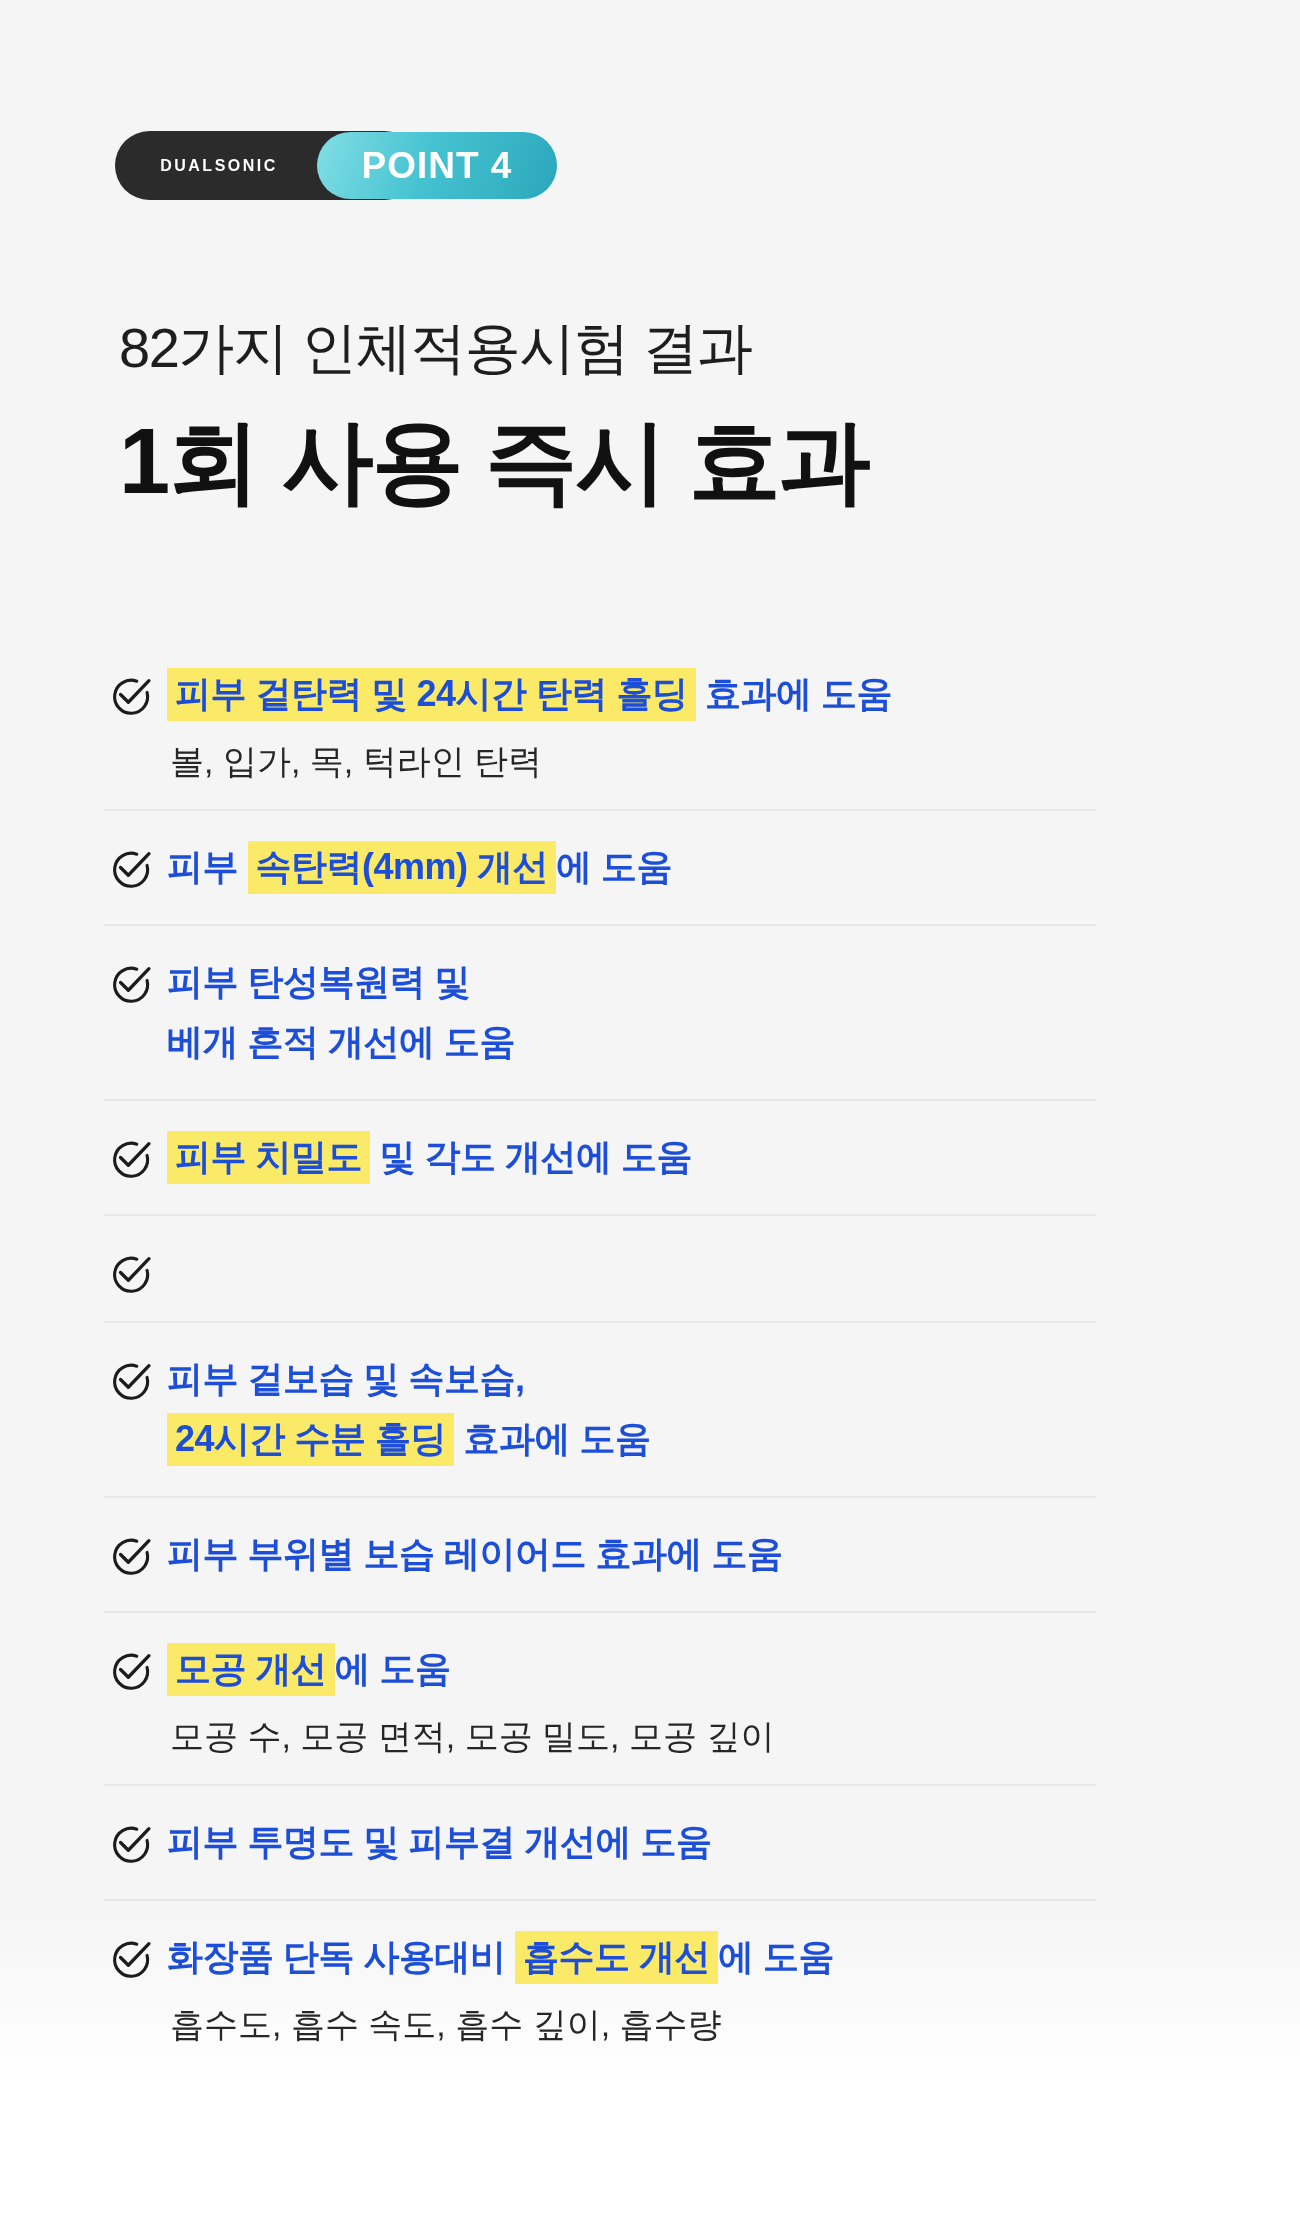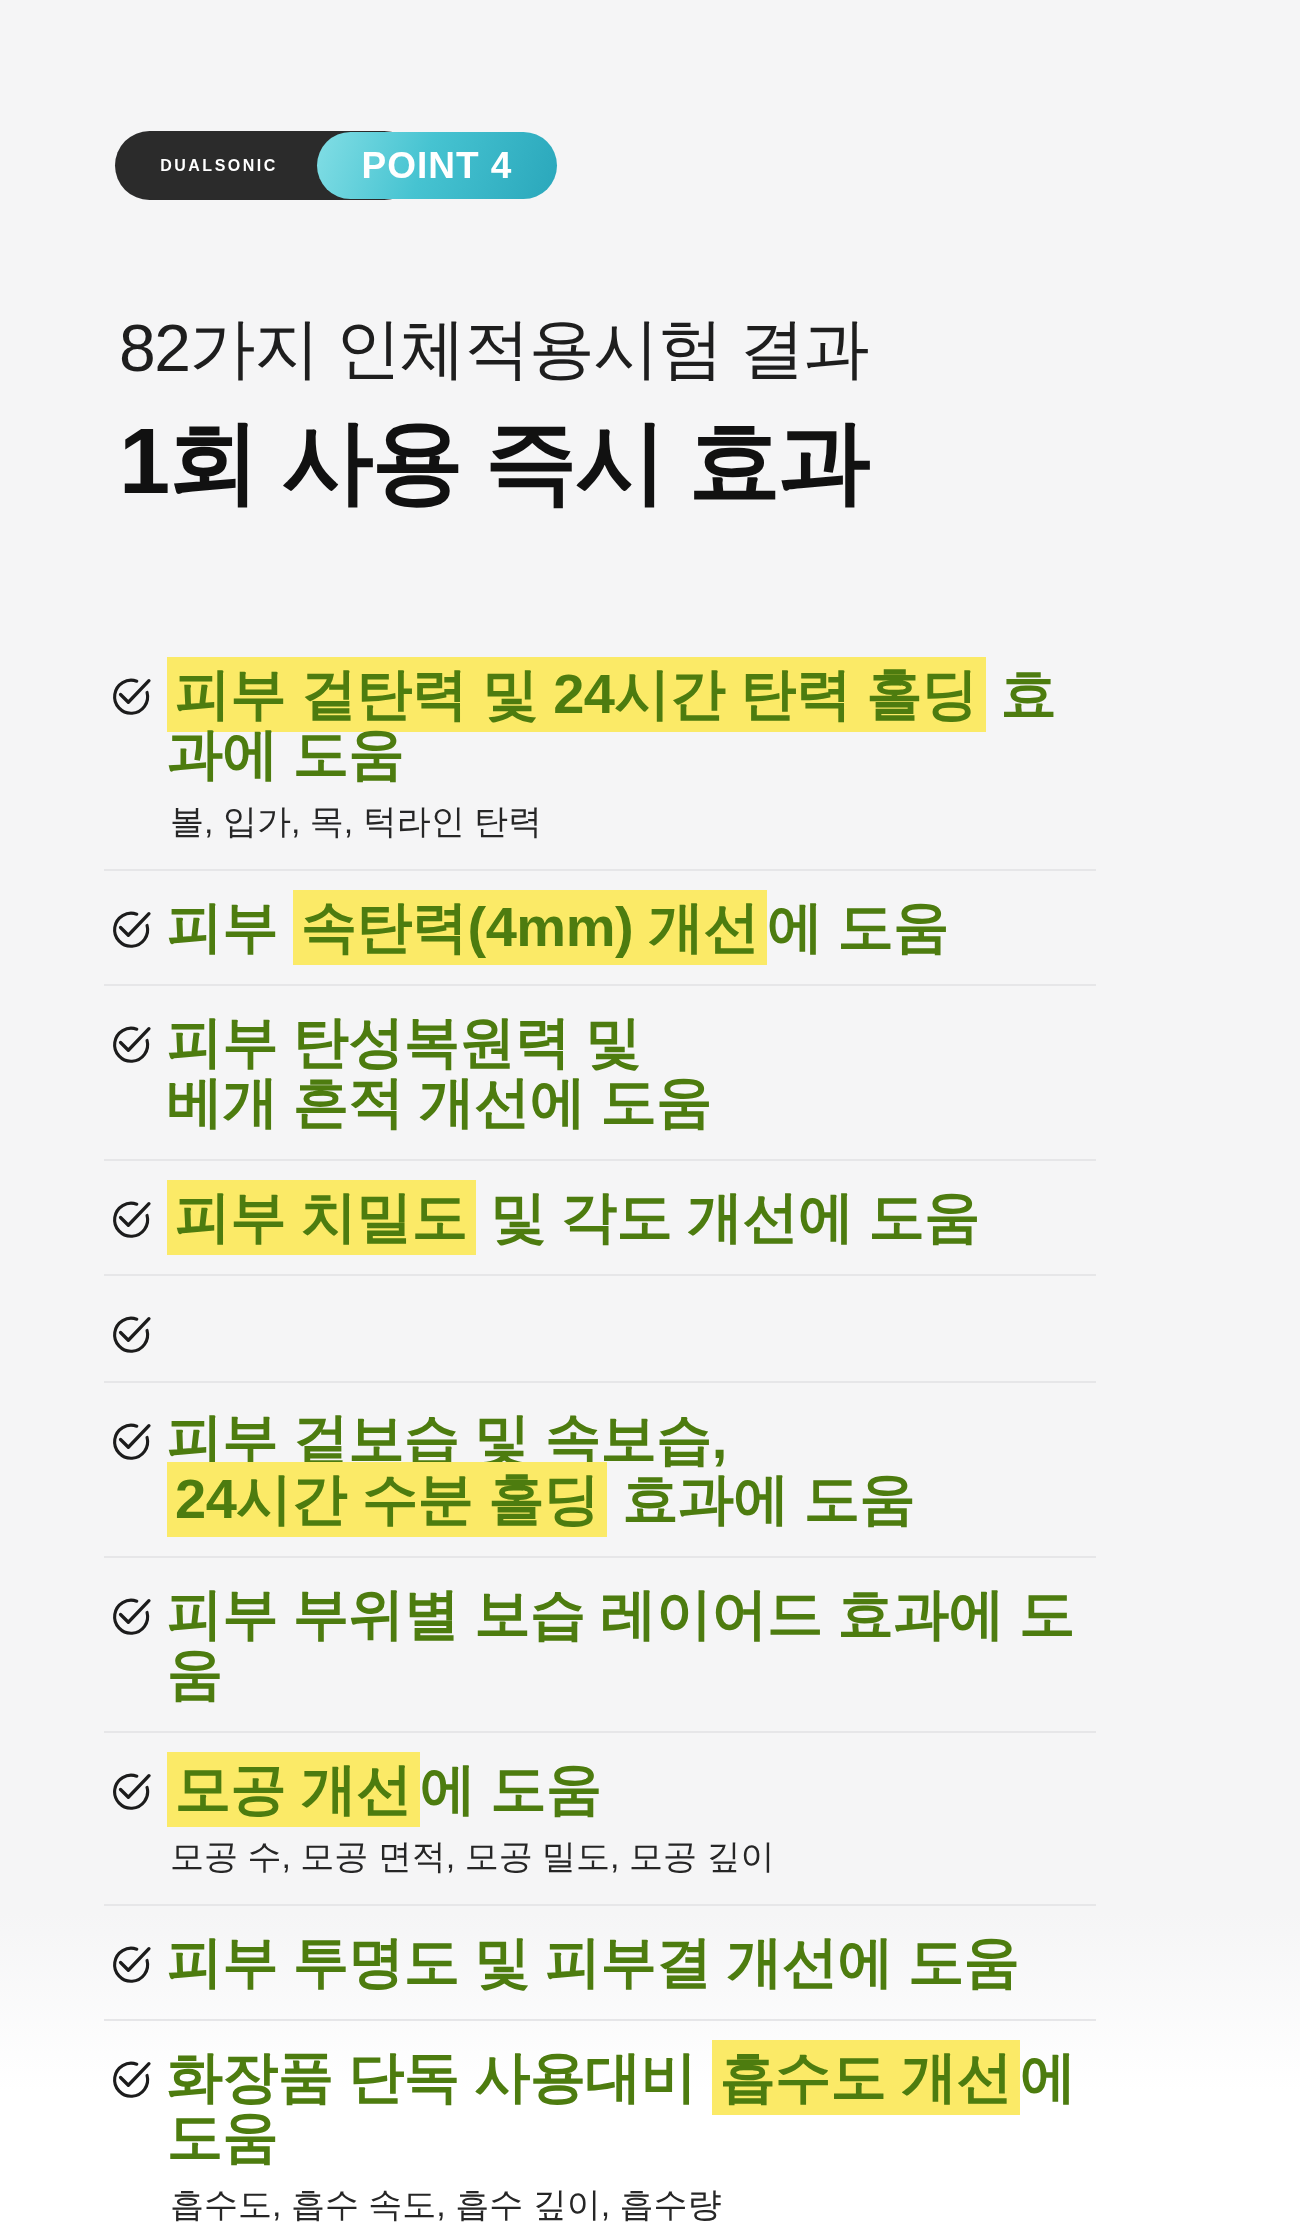--- a/index.html
+++ b/index.html
@@ -29,34 +29,34 @@
   .badge-teal {
     position: absolute; left: 202px; top: 1px;
     width: 240px; height: 67px; border-radius: 34px;
     background: linear-gradient(110deg, #82dee5 0%, #46c3d1 45%, #2aa7bb 100%);
     display: flex; align-items: center; justify-content: center;
     color: #ffffff; font-size: 37px; font-weight: 700; letter-spacing: 1px;
   }
 
   
   .heading { margin: 110px 0 0 15px; }
-  .h-line1 { font-size: 66px; line-height: 76px; font-weight: 500; letter-spacing: -1.5px; color: #1e1e1e; }
+  .h-line1 { font-size: 56px; line-height: 76px; font-weight: 500; letter-spacing: -1.5px; color: #1e1e1e; }
   .h-line2 { font-size: 92px; line-height: 110px; font-weight: 700; letter-spacing: -2px; color: #111111; margin-top: 20px; }
 
   
   .benefits { margin-top: 122px; width: 992px; }
   .item {
     display: flex; align-items: flex-start;
     padding: 26px 0 27px 6px;
     border-bottom: 2px solid #e6e6e8;
   }
   .item.last { border-bottom: none; }
   .check { flex: 0 0 44px; width: 44px; height: 44px; margin: 8px 13px 0 0; }
   .item-body { flex: 1 1 auto; }
-  .main-line { font-size: 56px; line-height: 60px; font-weight: 700; letter-spacing: -0.5px; color: #4d7c0f; }
+  .main-line { font-size: 36px; line-height: 60px; font-weight: 700; letter-spacing: -0.5px; color: #1d4ed8; }
   .hl { background: #fbea67; padding: 5px 8px 7px; }
   .sub { font-size: 34px; line-height: 42px; font-weight: 400; color: #262626; margin-top: 16px; padding-left: 3px; }
 </style>
 </head>
 <body>
 
 <div class="page">
 
   <div class="badge">
     <div class="badge-black"></div>

